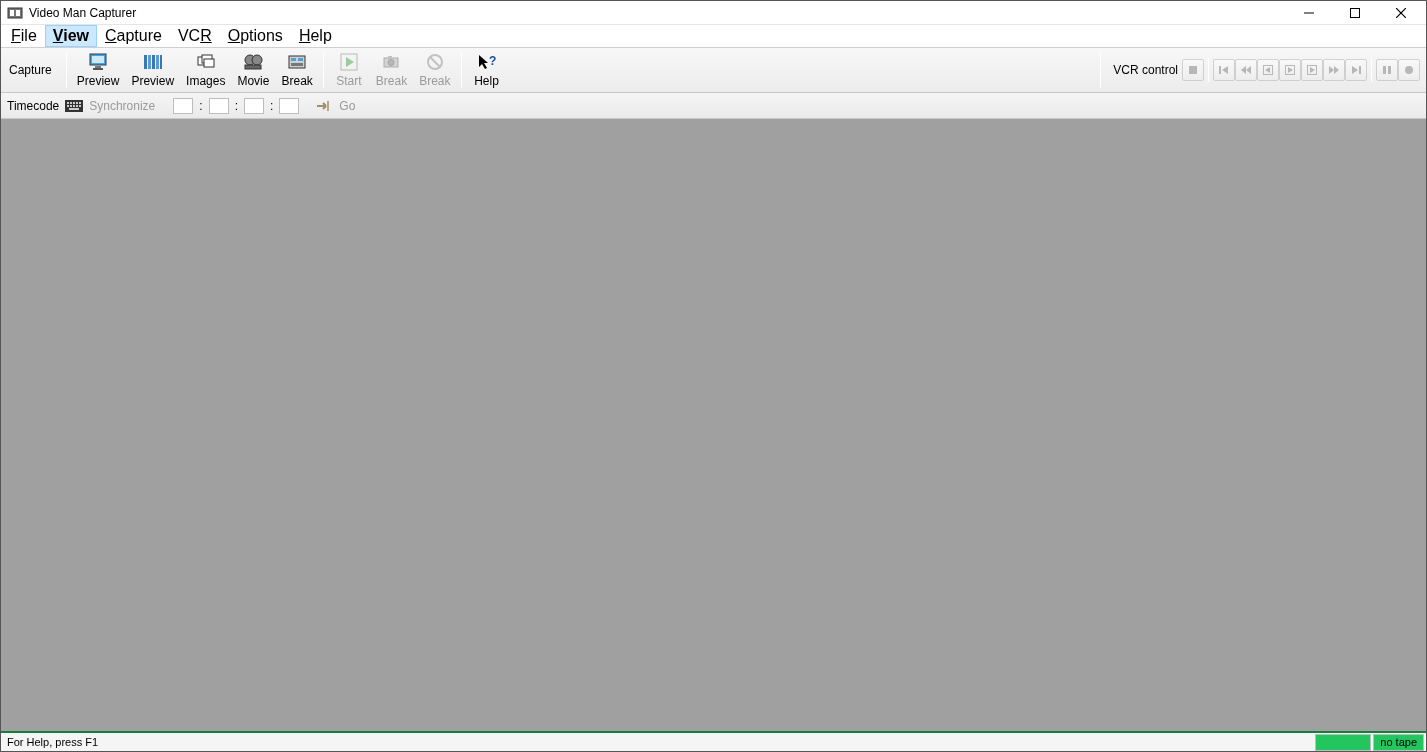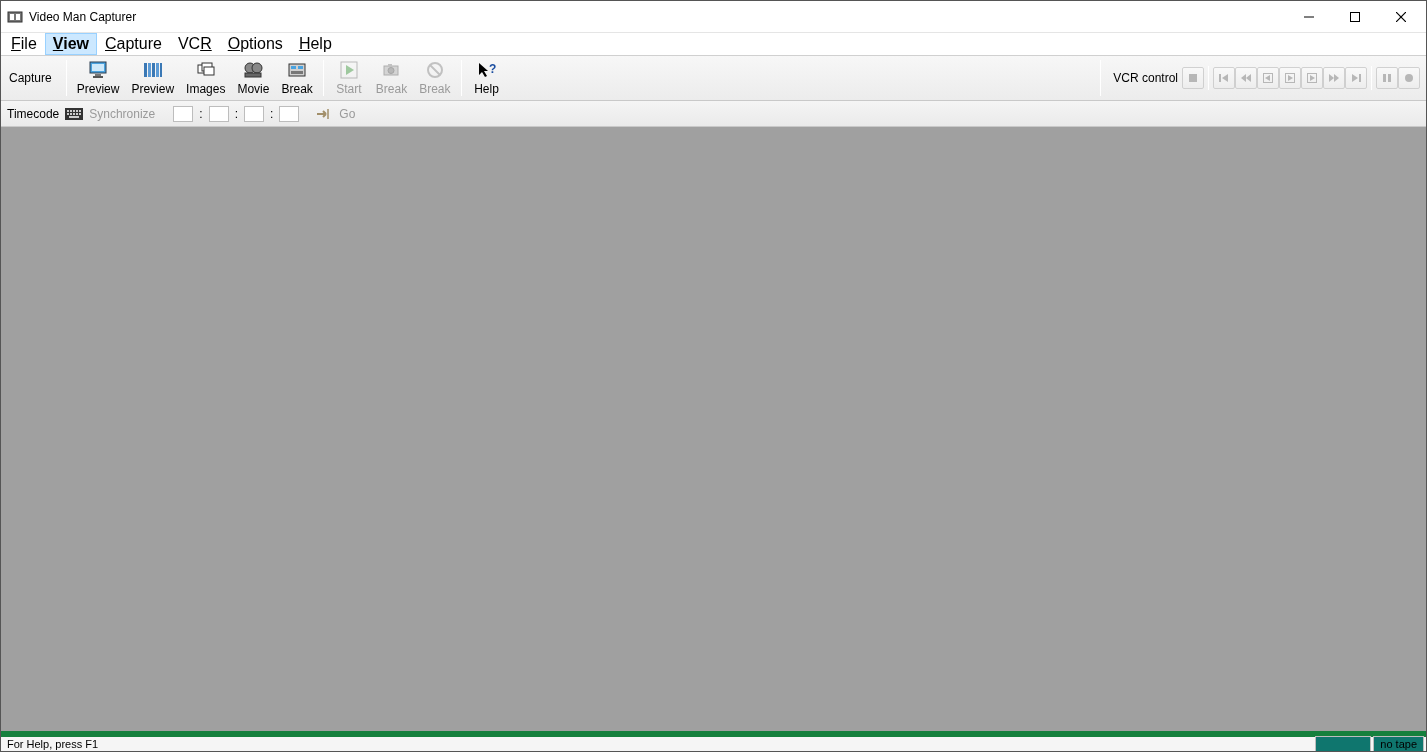--- a/index.html
+++ b/index.html
@@ -9,21 +9,21 @@
       background: #ffffff;
       width: 1427px;
       height: 752px;
       display: flex;
       flex-direction: column;
       border: 1px solid #555;
       overflow: hidden;
     }
     
     .titlebar {
-      height: 32px;
+      height: 24px;
       background: #ffffff;
       display: flex;
       align-items: center;
       padding: 0 2px 0 6px;
       border-bottom: 1px solid #e5e5e5;
     }
     .titlebar .app-icon {
       width: 16px; height: 16px;
       margin-right: 6px;
       display: flex; align-items:center; justify-content:center;
@@ -131,33 +131,33 @@
     .tc-disabled-text { color:#9a9a9a; }
     .sync-icon { width:18px; height:14px; display:flex; align-items:center; justify-content:center; }
     
     .content {
       flex:1;
       background:#a0a0a0;
     }
     
     .statusbar {
       height:20px;
-      border-top:6px solid #15803d;
+      border-top:2px solid #15803d;
       background:#f5f5f5;
       display:flex; align-items:center;
       font-size:11px;
       padding: 0 2px;
     }
     .status-text { flex:1; padding-left:4px; }
     .status-box {
       border:1px solid #bdbdbd;
       height:17px;
       padding: 0 6px;
       display:flex; align-items:center;
-      background:#0f766e;
+      background:#22c55e;
       margin-left:2px;
       font-size:11px;
     }
     .status-empty { width:56px; }
   </style>
 </head>
 <body>
 
 <div class="titlebar">
   <span class="app-icon">

